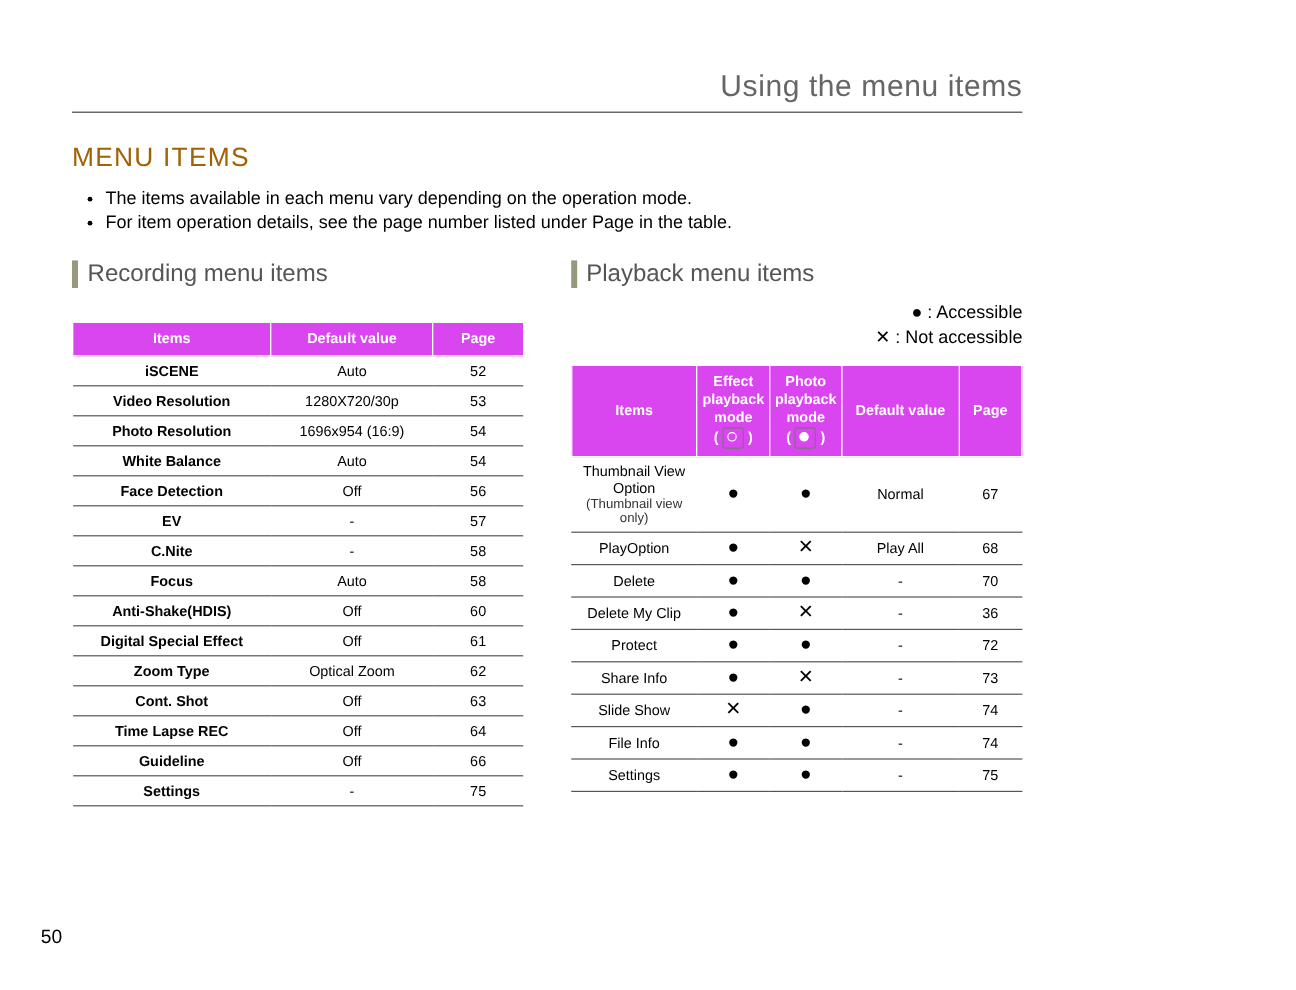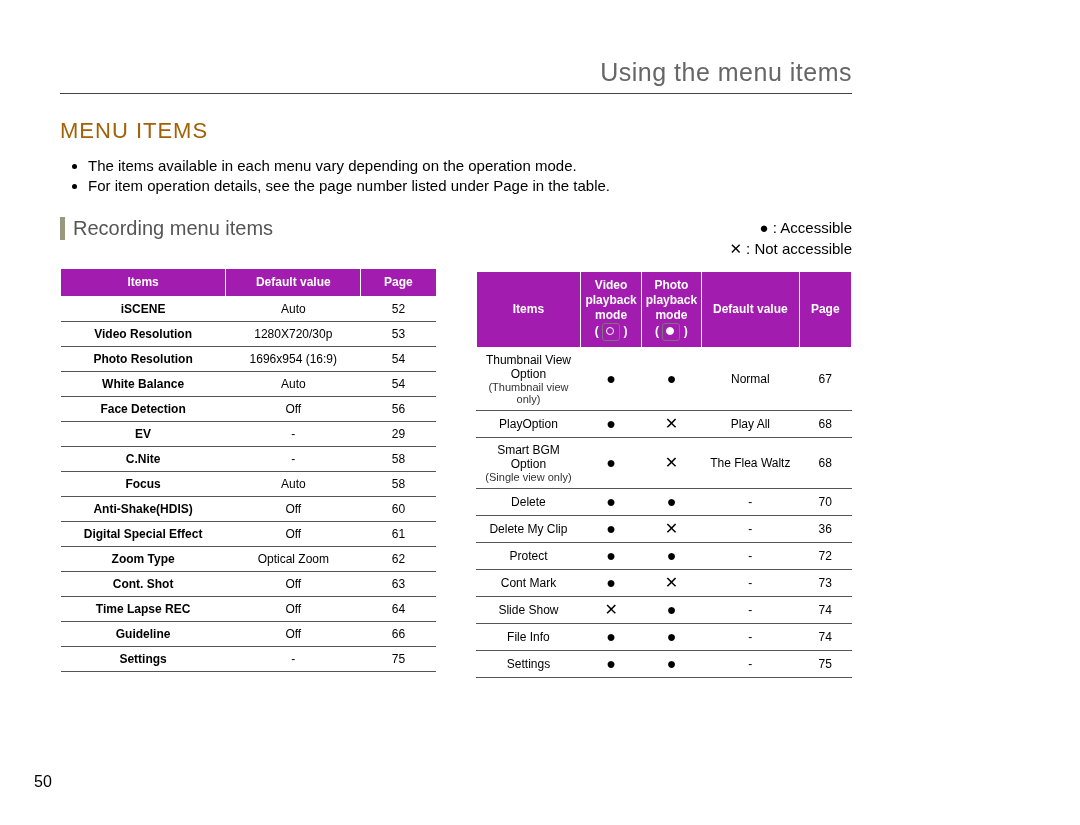--- a/index.html
+++ b/index.html
@@ -60,21 +60,21 @@
     font-size: 15px;
     line-height: 1.4;
     margin-bottom: 12px;
   }
   table {
     width: 100%;
     border-collapse: collapse;
     font-size: 12px;
   }
   thead th {
-    background: #a21caf;
+    background: #d946ef;
     color: #fff;
     font-weight: 700;
     padding: 6px 4px;
     border: 1px solid #fff;
     text-align: center;
     vertical-align: middle;
     line-height: 1.25;
   }
   tbody td {
     border-bottom: 1px solid #555;
@@ -155,21 +155,21 @@
               <td>54</td>
             </tr>
             <tr>
               <td style="font-weight:700">Face Detection</td>
               <td>Off</td>
               <td>56</td>
             </tr>
             <tr>
               <td style="font-weight:700">EV</td>
               <td>-</td>
-              <td>29</td>
+              <td>57</td>
             </tr>
             <tr>
               <td style="font-weight:700">C.Nite</td>
               <td>-</td>
               <td>58</td>
             </tr>
             <tr>
               <td style="font-weight:700">Focus</td>
               <td>Auto</td>
               <td>58</td>
@@ -207,29 +207,30 @@
             <tr>
               <td style="font-weight:700">Settings</td>
               <td>-</td>
               <td>75</td>
             </tr>
           </tbody>
       </table>
     </div>
 
     <div class="column right-col">
+      <div class="sub-heading">Playback menu items</div>
       <div class="legend">
         <span>● : Accessible</span><br>
         <span>✕ : Not accessible</span>
       </div>
       <table class="playback">
         <thead>
           <tr>
             <th style="width:28%">Items</th>
-            <th style="width:16%"><span>Video playback mode</span><br>( <span class="icon-circ"></span> )</th>
+            <th style="width:16%"><span>Effect playback mode</span><br>( <span class="icon-circ"></span> )</th>
             <th style="width:16%"><span>Photo playback mode</span><br>( <span class="icon-circ pb"></span> )</th>
             <th style="width:26%">Default value</th>
             <th style="width:14%">Page</th>
           </tr>
         </thead>
         <tbody id="playback-body">
             <tr>
               <td>
                 <div>Thumbnail View Option</div>
                 <div class="sub">(Thumbnail view only)</div>
@@ -240,52 +241,42 @@
               <td>67</td>
             </tr>
             <tr>
               <td>PlayOption</td>
               <td><span class="dot">●</span></td>
               <td><span class="dot">✕</span></td>
               <td>Play All</td>
               <td>68</td>
             </tr>
             <tr>
-              <td>
-                <div>Smart BGM Option</div>
-                <div class="sub">(Single view only)</div>
-              </td>
+              <td>Delete</td>
+              <td><span class="dot">●</span></td>
+              <td><span class="dot">●</span></td>
+              <td>-</td>
+              <td>70</td>
+            </tr>
+            <tr>
+              <td>Delete My Clip</td>
               <td><span class="dot">●</span></td>
               <td><span class="dot">✕</span></td>
-              <td>The Flea Waltz</td>
-              <td>68</td>
-            </tr>
-            <tr>
-              <td>Delete</td>
-              <td><span class="dot">●</span></td>
-              <td><span class="dot">●</span></td>
-              <td>-</td>
-              <td>70</td>
-            </tr>
-            <tr>
-              <td>Delete My Clip</td>
-              <td><span class="dot">●</span></td>
-              <td><span class="dot">✕</span></td>
               <td>-</td>
               <td>36</td>
             </tr>
             <tr>
               <td>Protect</td>
               <td><span class="dot">●</span></td>
               <td><span class="dot">●</span></td>
               <td>-</td>
               <td>72</td>
             </tr>
             <tr>
-              <td>Cont Mark</td>
+              <td>Share Info</td>
               <td><span class="dot">●</span></td>
               <td><span class="dot">✕</span></td>
               <td>-</td>
               <td>73</td>
             </tr>
             <tr>
               <td>Slide Show</td>
               <td><span class="dot">✕</span></td>
               <td><span class="dot">●</span></td>
               <td>-</td>

